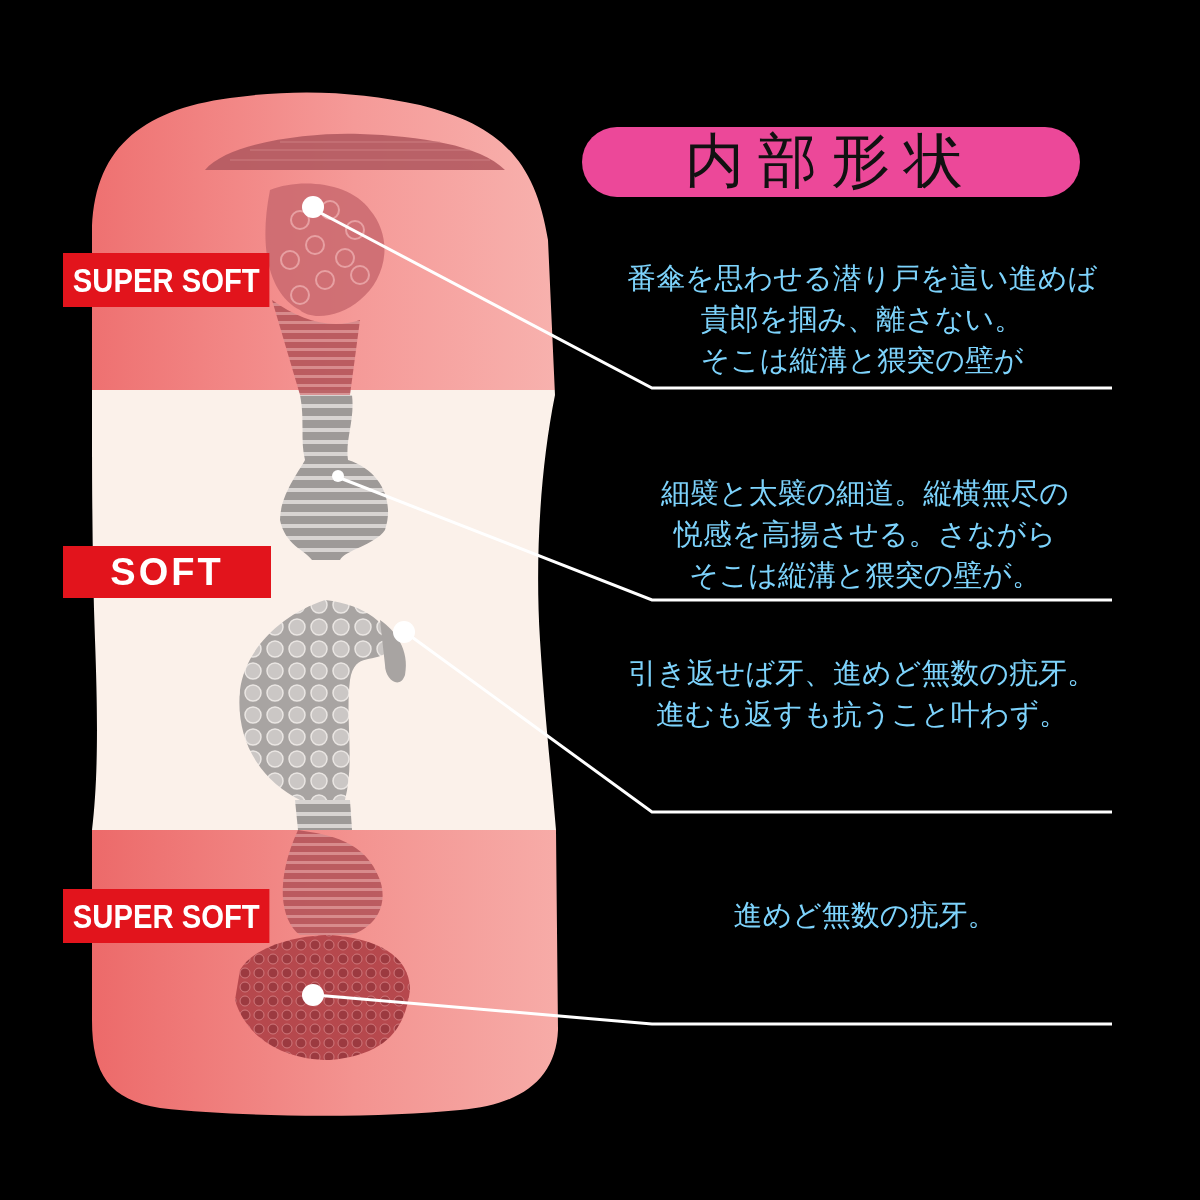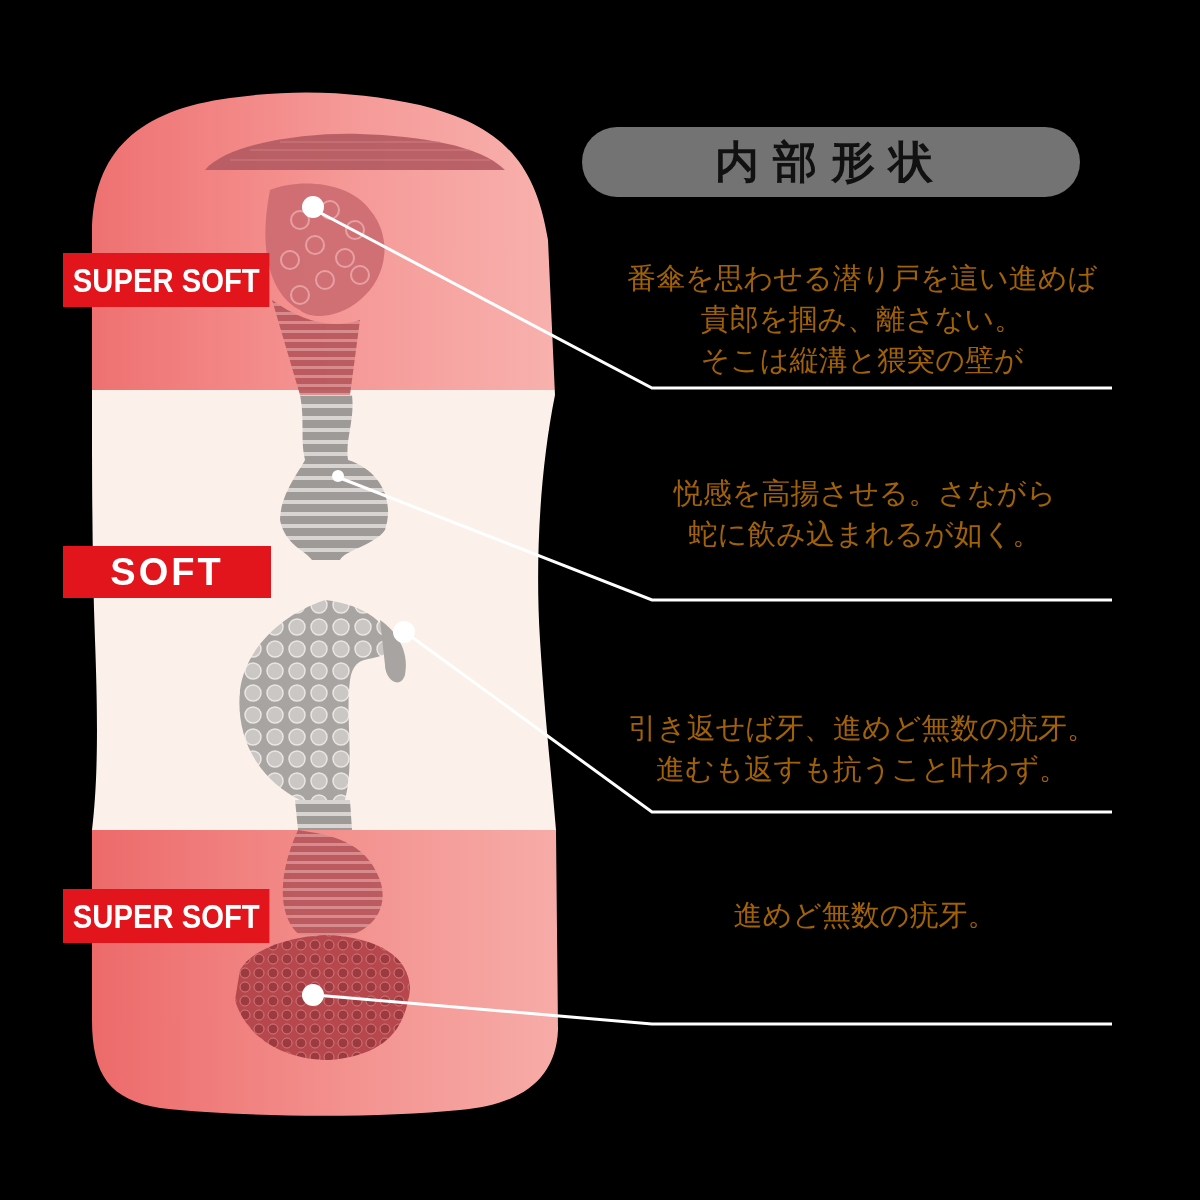--- a/index.html
+++ b/index.html
@@ -14,27 +14,27 @@
     position: absolute; background: #e2141c; color: #fff;
     font-family: "Liberation Sans", "DejaVu Sans", sans-serif; font-weight: bold;
     display: flex; align-items: center; justify-content: center;
     letter-spacing: 0px;
   }
   .zone-label.super { left: 63px; width: 208px; height: 54px; font-size: 34px; transform: scaleX(0.86); transform-origin: left center; width: 240px; }
   .zone-label.soft { left: 63px; width: 208px; height: 52px; font-size: 38px; letter-spacing: 3px; }
 
   .title-pill {
     position: absolute; left: 582px; top: 127px; width: 498px; height: 70px;
-    background: #737373; border-radius: 35px;
+    background: #ec4899; border-radius: 35px;
     display: flex; align-items: center; justify-content: center;
-    color: #111; font-size: 44px; letter-spacing: 14px; font-weight: bold;
+    color: #111; font-size: 59px; letter-spacing: 14px; font-weight: normal;
   }
 
   .callout-text {
-    position: absolute; color: #a16207; text-align: center;
+    position: absolute; color: #7dd3fc; text-align: center;
     font-size: 29px; line-height: 41px; white-space: nowrap;
   }
   .callout-text div { display: block; }
 </style>
 </head>
 <body>
 
 <div class="product">
   <svg width="1200" height="1200" viewBox="0 0 1200 1200">
     <defs>
@@ -140,22 +140,23 @@
 <div class="title-pill">
   <span>内部形状</span>
 </div>
 
 <div class="callout-text" style="left:612px; top:258px; width:500px;">
   <div>番傘を思わせる潜り戸を這い進めば</div>
   <div>貴郎を掴み、離さない。</div>
   <div>そこは縦溝と猥突の壁が</div>
 </div>
 <div class="callout-text" style="left:620px; top:473px; width:490px;">
+  <div>細襞と太襞の細道。縦横無尽の</div>
   <div>悦感を高揚させる。さながら</div>
-  <div>蛇に飲み込まれるが如く。</div>
+  <div>そこは縦溝と猥突の壁が。</div>
 </div>
-<div class="callout-text" style="left:612px; top:708px; width:500px;">
+<div class="callout-text" style="left:612px; top:653px; width:500px;">
   <div>引き返せば牙、進めど無数の疣牙。</div>
   <div>進むも返すも抗うこと叶わず。</div>
 </div>
 <div class="callout-text" style="left:620px; top:895px; width:490px;">
   <div>進めど無数の疣牙。</div>
 </div>
 
 </body></html>

